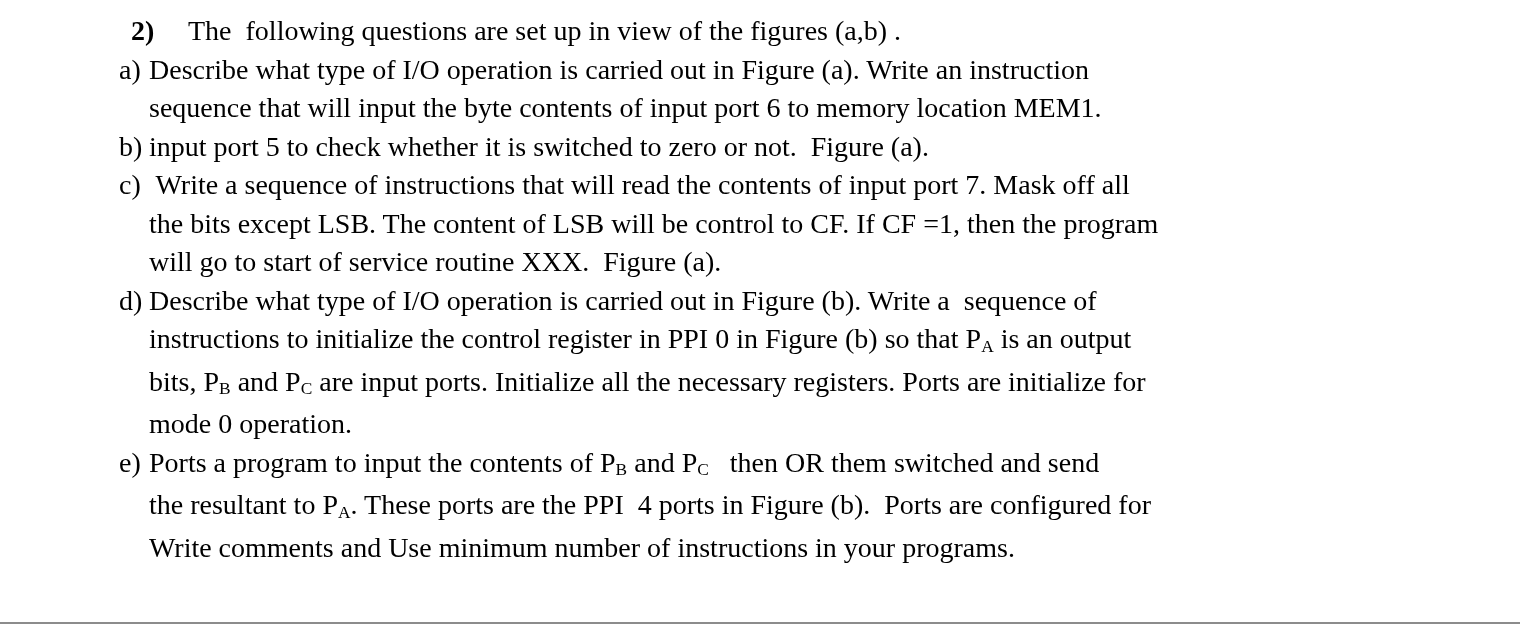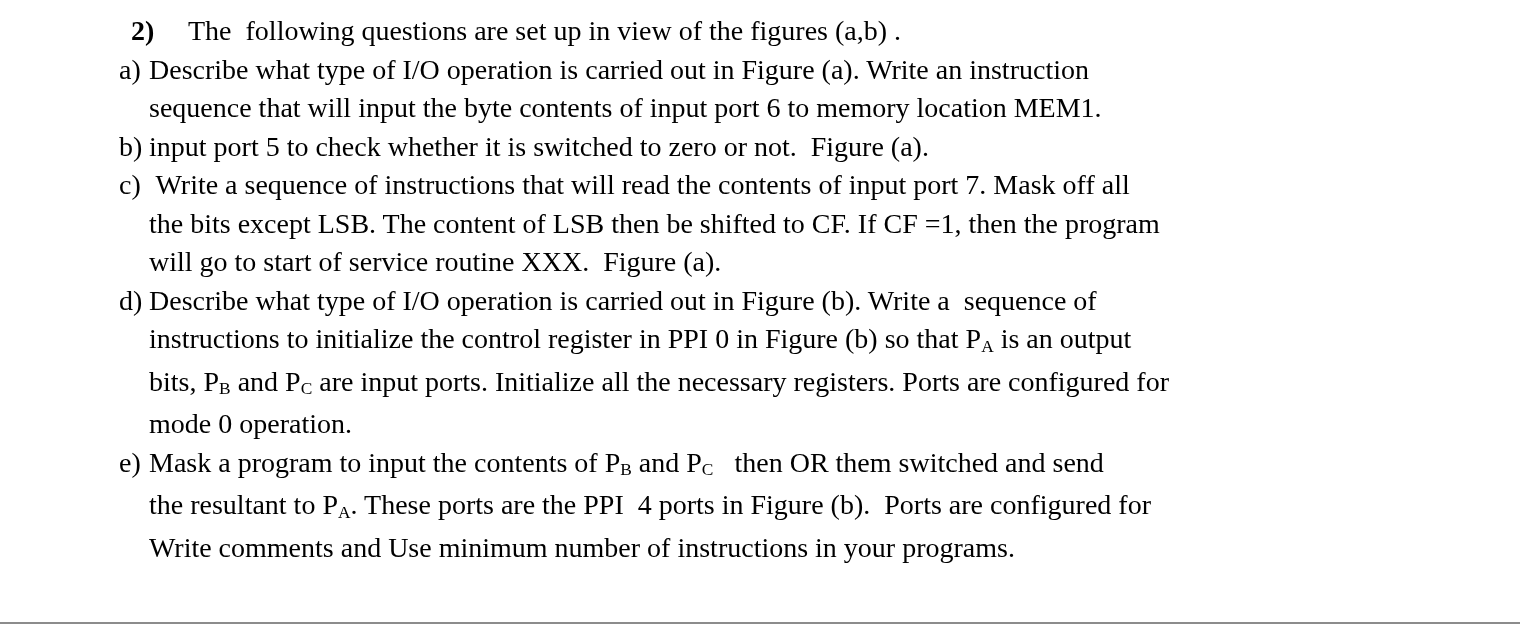--- a/index.html
+++ b/index.html
@@ -77,37 +77,37 @@
       <div class="item">
         <div class="letter">b)</div>
         <div class="lines">
           <div class="line"><span>input port 5 to check whether it is switched to zero or not.  Figure (a).</span></div>
         </div>
       </div>
       <div class="item">
         <div class="letter">c)</div>
         <div class="lines">
           <div class="line"><span> Write a sequence of instructions that will read the contents of input port 7. Mask off all</span></div>
-          <div class="line"><span>the bits except LSB. The content of LSB then be shifted to CF. If CF =1, then the program</span></div>
+          <div class="line"><span>the bits except LSB. The content of LSB will be control to CF. If CF =1, then the program</span></div>
           <div class="line"><span>will go to start of service routine XXX.  Figure (a).</span></div>
         </div>
       </div>
       <div class="item">
         <div class="letter">d)</div>
         <div class="lines">
           <div class="line"><span>Describe what type of I/O operation is carried out in Figure (b). Write a  sequence of</span></div>
           <div class="line"><span>instructions to initialize the control register in PPI 0 in Figure (b) so that P</span><span class="subscript">A</span><span> is an output</span></div>
-          <div class="line"><span>bits, P</span><span class="subscript">B</span><span> and P</span><span class="subscript">C</span><span> are input ports. Initialize all the necessary registers. Ports are configured for</span></div>
+          <div class="line"><span>bits, P</span><span class="subscript">B</span><span> and P</span><span class="subscript">C</span><span> are input ports. Initialize all the necessary registers. Ports are initialize for</span></div>
           <div class="line"><span>mode 0 operation.</span></div>
         </div>
       </div>
       <div class="item">
         <div class="letter">e)</div>
         <div class="lines">
-          <div class="line"><span>Mask a program to input the contents of P</span><span class="subscript">B</span><span> and P</span><span class="subscript">C</span><span>   then OR them switched and send</span></div>
+          <div class="line"><span>Ports a program to input the contents of P</span><span class="subscript">B</span><span> and P</span><span class="subscript">C</span><span>   then OR them switched and send</span></div>
           <div class="line"><span>the resultant to P</span><span class="subscript">A</span><span>. These ports are the PPI  4 ports in Figure (b).  Ports are configured for</span></div>
           <div class="line"><span>Write comments and Use minimum number of instructions in your programs.</span></div>
         </div>
       </div>
     </div>
 
   <div class="divider" style="background: rgb(140, 140, 140);"></div>
 
 </div>
 

